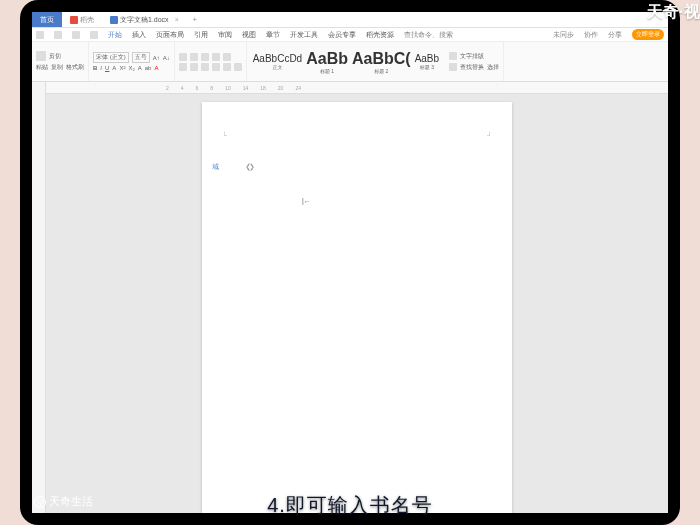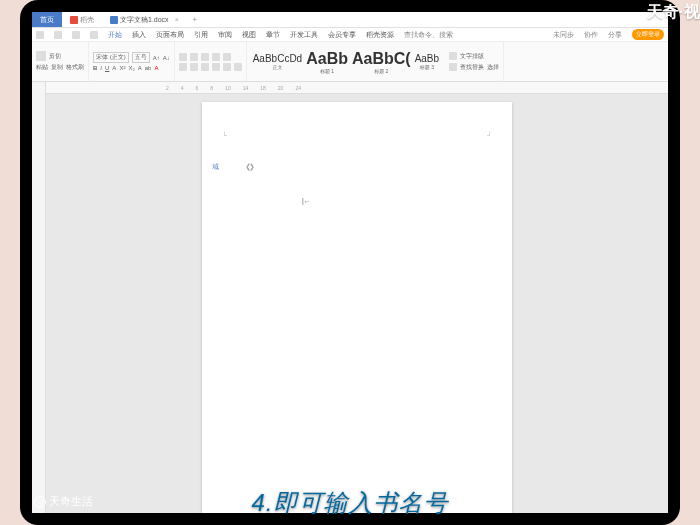--- a/index.html
+++ b/index.html
@@ -40,21 +40,21 @@
 .ruler { height: 12px; background: #f8f8f8; border-bottom: 1px solid #ddd; font-size: 5px; color: #aaa; display: flex; align-items: center; padding-left: 120px; gap: 12px; }
 .page { width: 310px; min-height: 420px; background: #fff; margin: 8px auto; box-shadow: 0 1px 3px rgba(0,0,0,0.2); position: relative; padding: 40px 30px; }
 .page-marker { position: absolute; font-size: 7px; color: #bbb; }
 .field-ico { position: absolute; left: 10px; top: 60px; font-size: 7px; color: #4a7bc8; }
 .brackets { position: absolute; left: 40px; top: 60px; font-size: 8px; color: #333; }
 .cursor-mark { position: absolute; left: 100px; top: 95px; font-size: 7px; color: #666; }
 
 .watermark-tr { position: absolute; top: 2px; right: 0; color: #fff; font-size: 16px; font-weight: bold; z-index: 100; text-shadow: 0 1px 2px rgba(0,0,0,0.3); text-align: center; }
 .watermark-bl { position: absolute; bottom: 16px; left: 34px; color: #fff; font-size: 11px; z-index: 100; display: flex; align-items: center; gap: 3px; }
 .wm-logo { width: 12px; height: 12px; border: 1.5px solid #fff; border-radius: 50%; display: flex; align-items: center; justify-content: center; font-size: 8px; }
-.caption { position: absolute; bottom: 6px; left: 50%; transform: translateX(-50%); color: #0369a1; font-size: 24px; z-index: 100; letter-spacing: 1px; text-shadow: 0 1px 3px rgba(0,0,0,0.5); font-style: italic; }
+.caption { position: absolute; bottom: 6px; left: 50%; transform: translateX(-50%); color: #0f172a; font-size: 20px; z-index: 100; letter-spacing: 1px; text-shadow: 0 1px 3px rgba(0,0,0,0.5); }
 </style>
 </head>
 <body>
 
 <div class="watermark-tr">天奇·视</div>
 
 <div class="tablet-frame">
   <div class="screen">
 
     <div class="titlebar">

